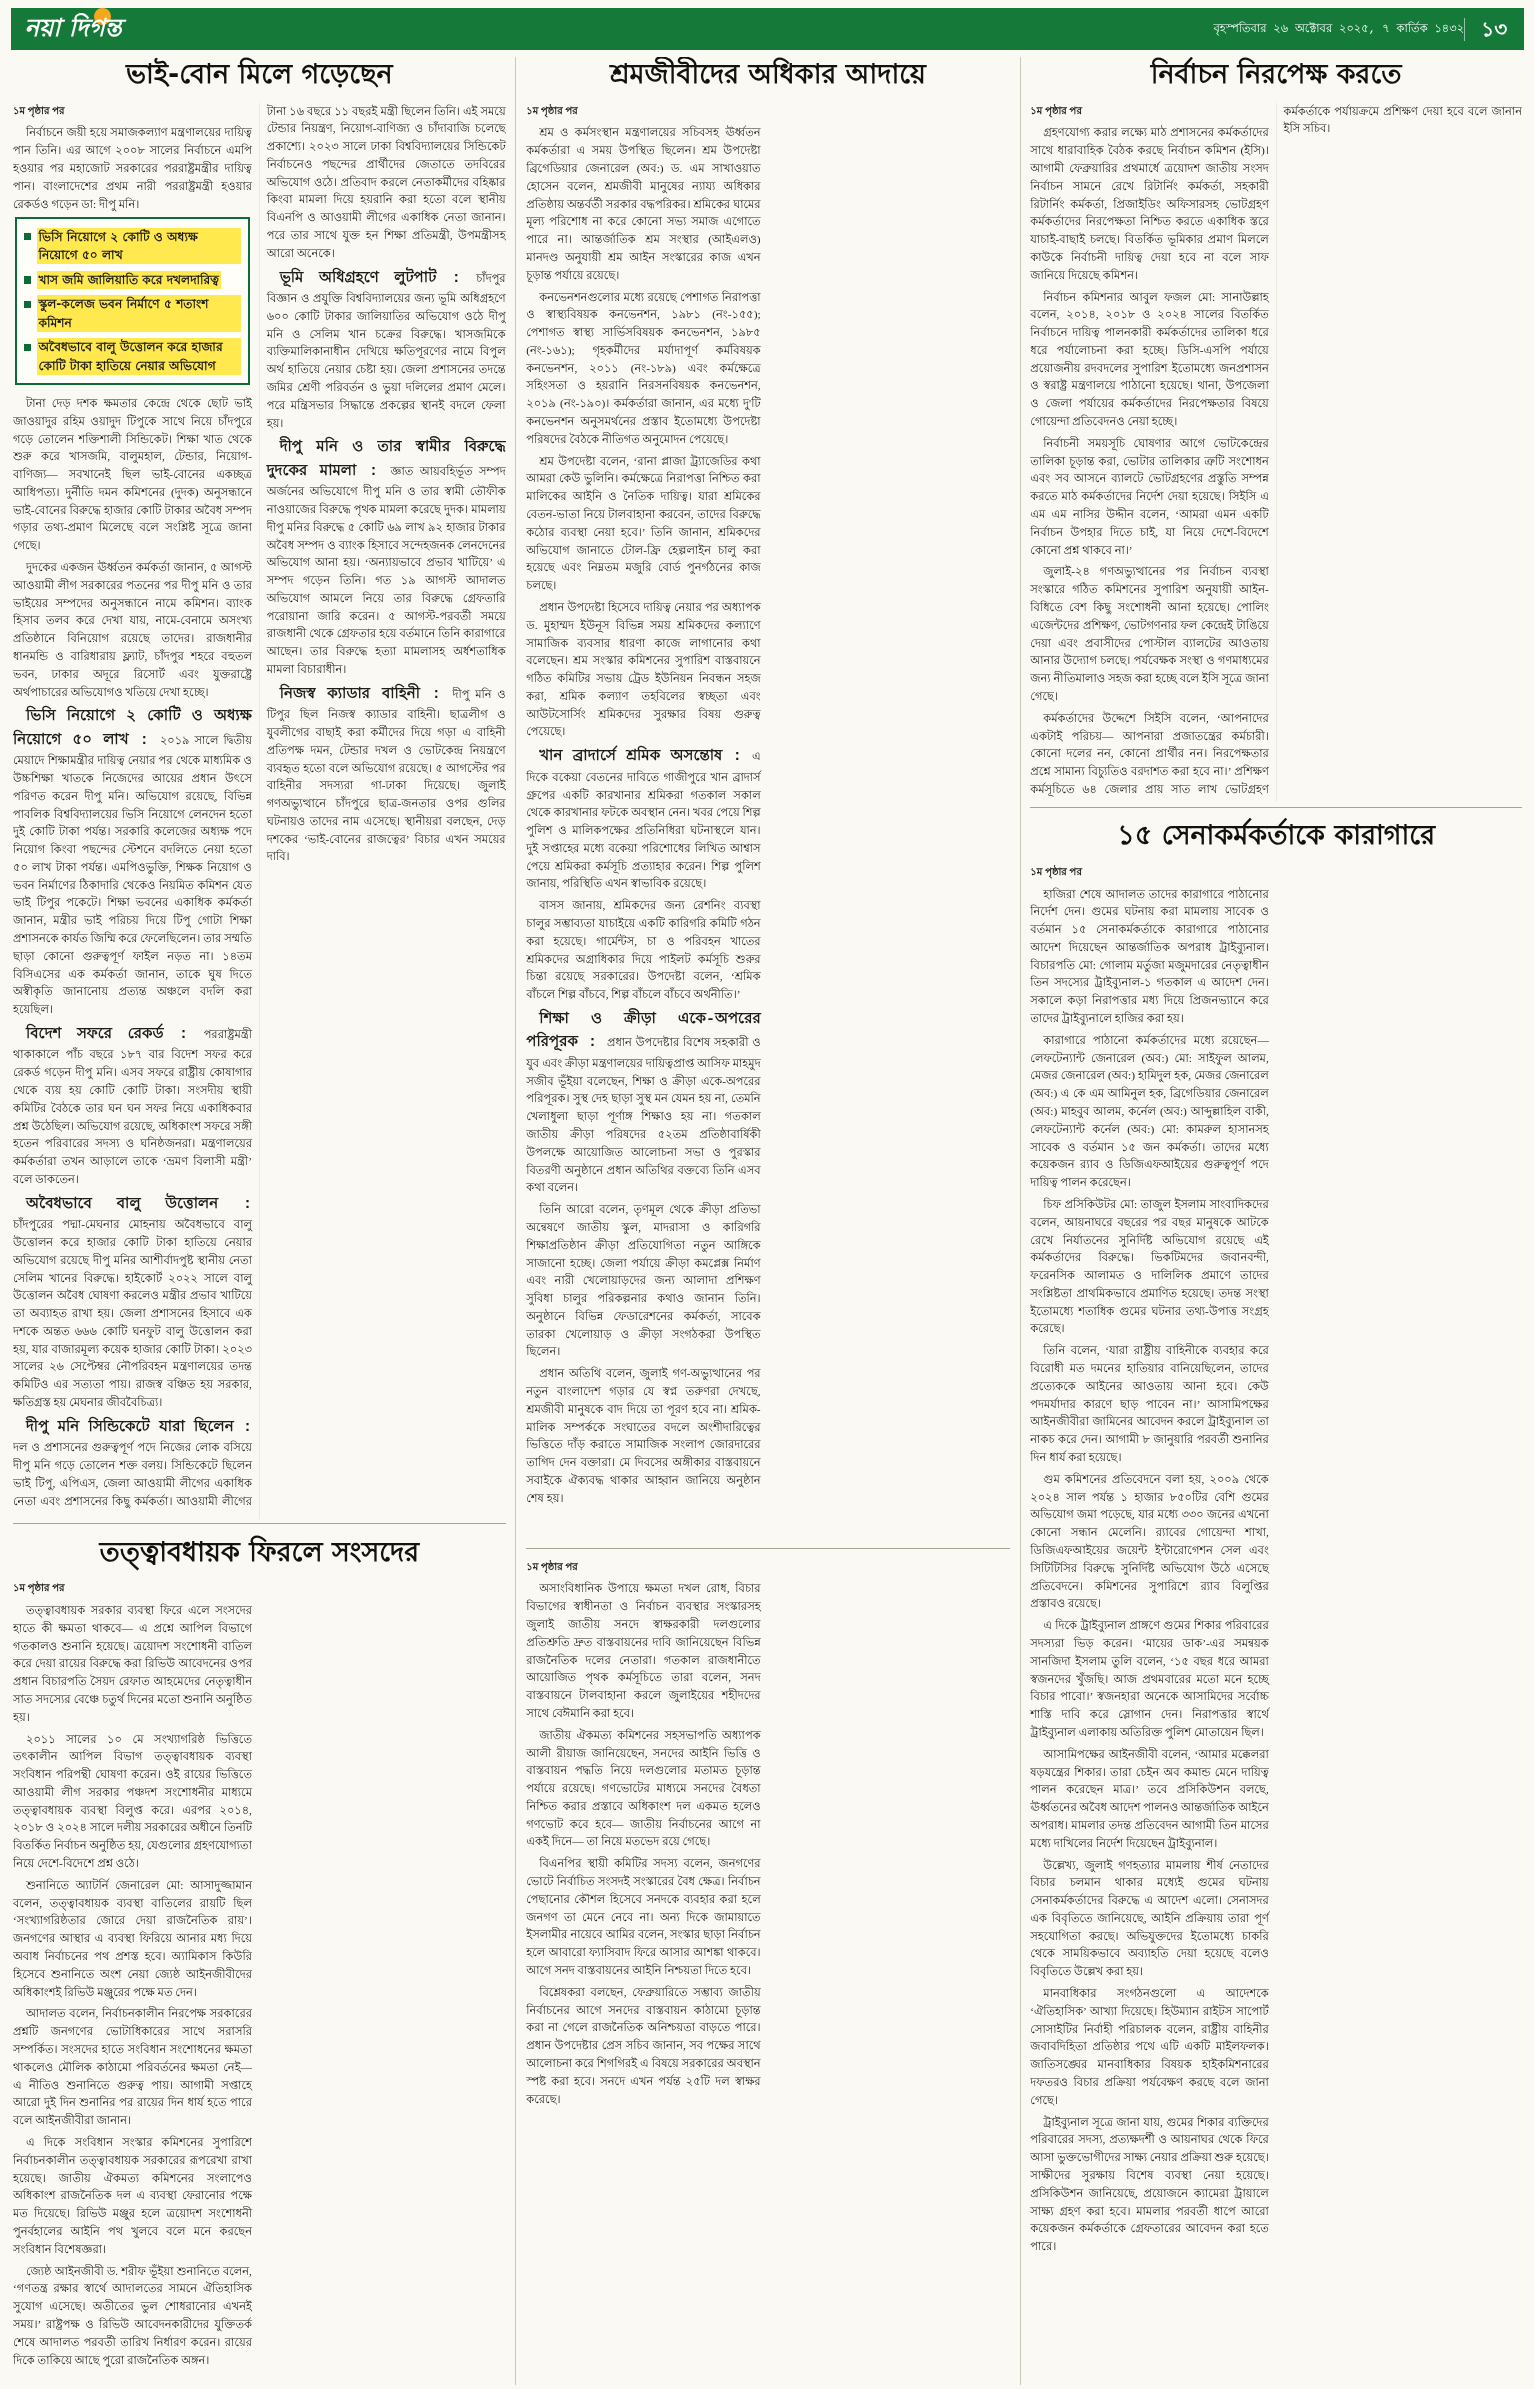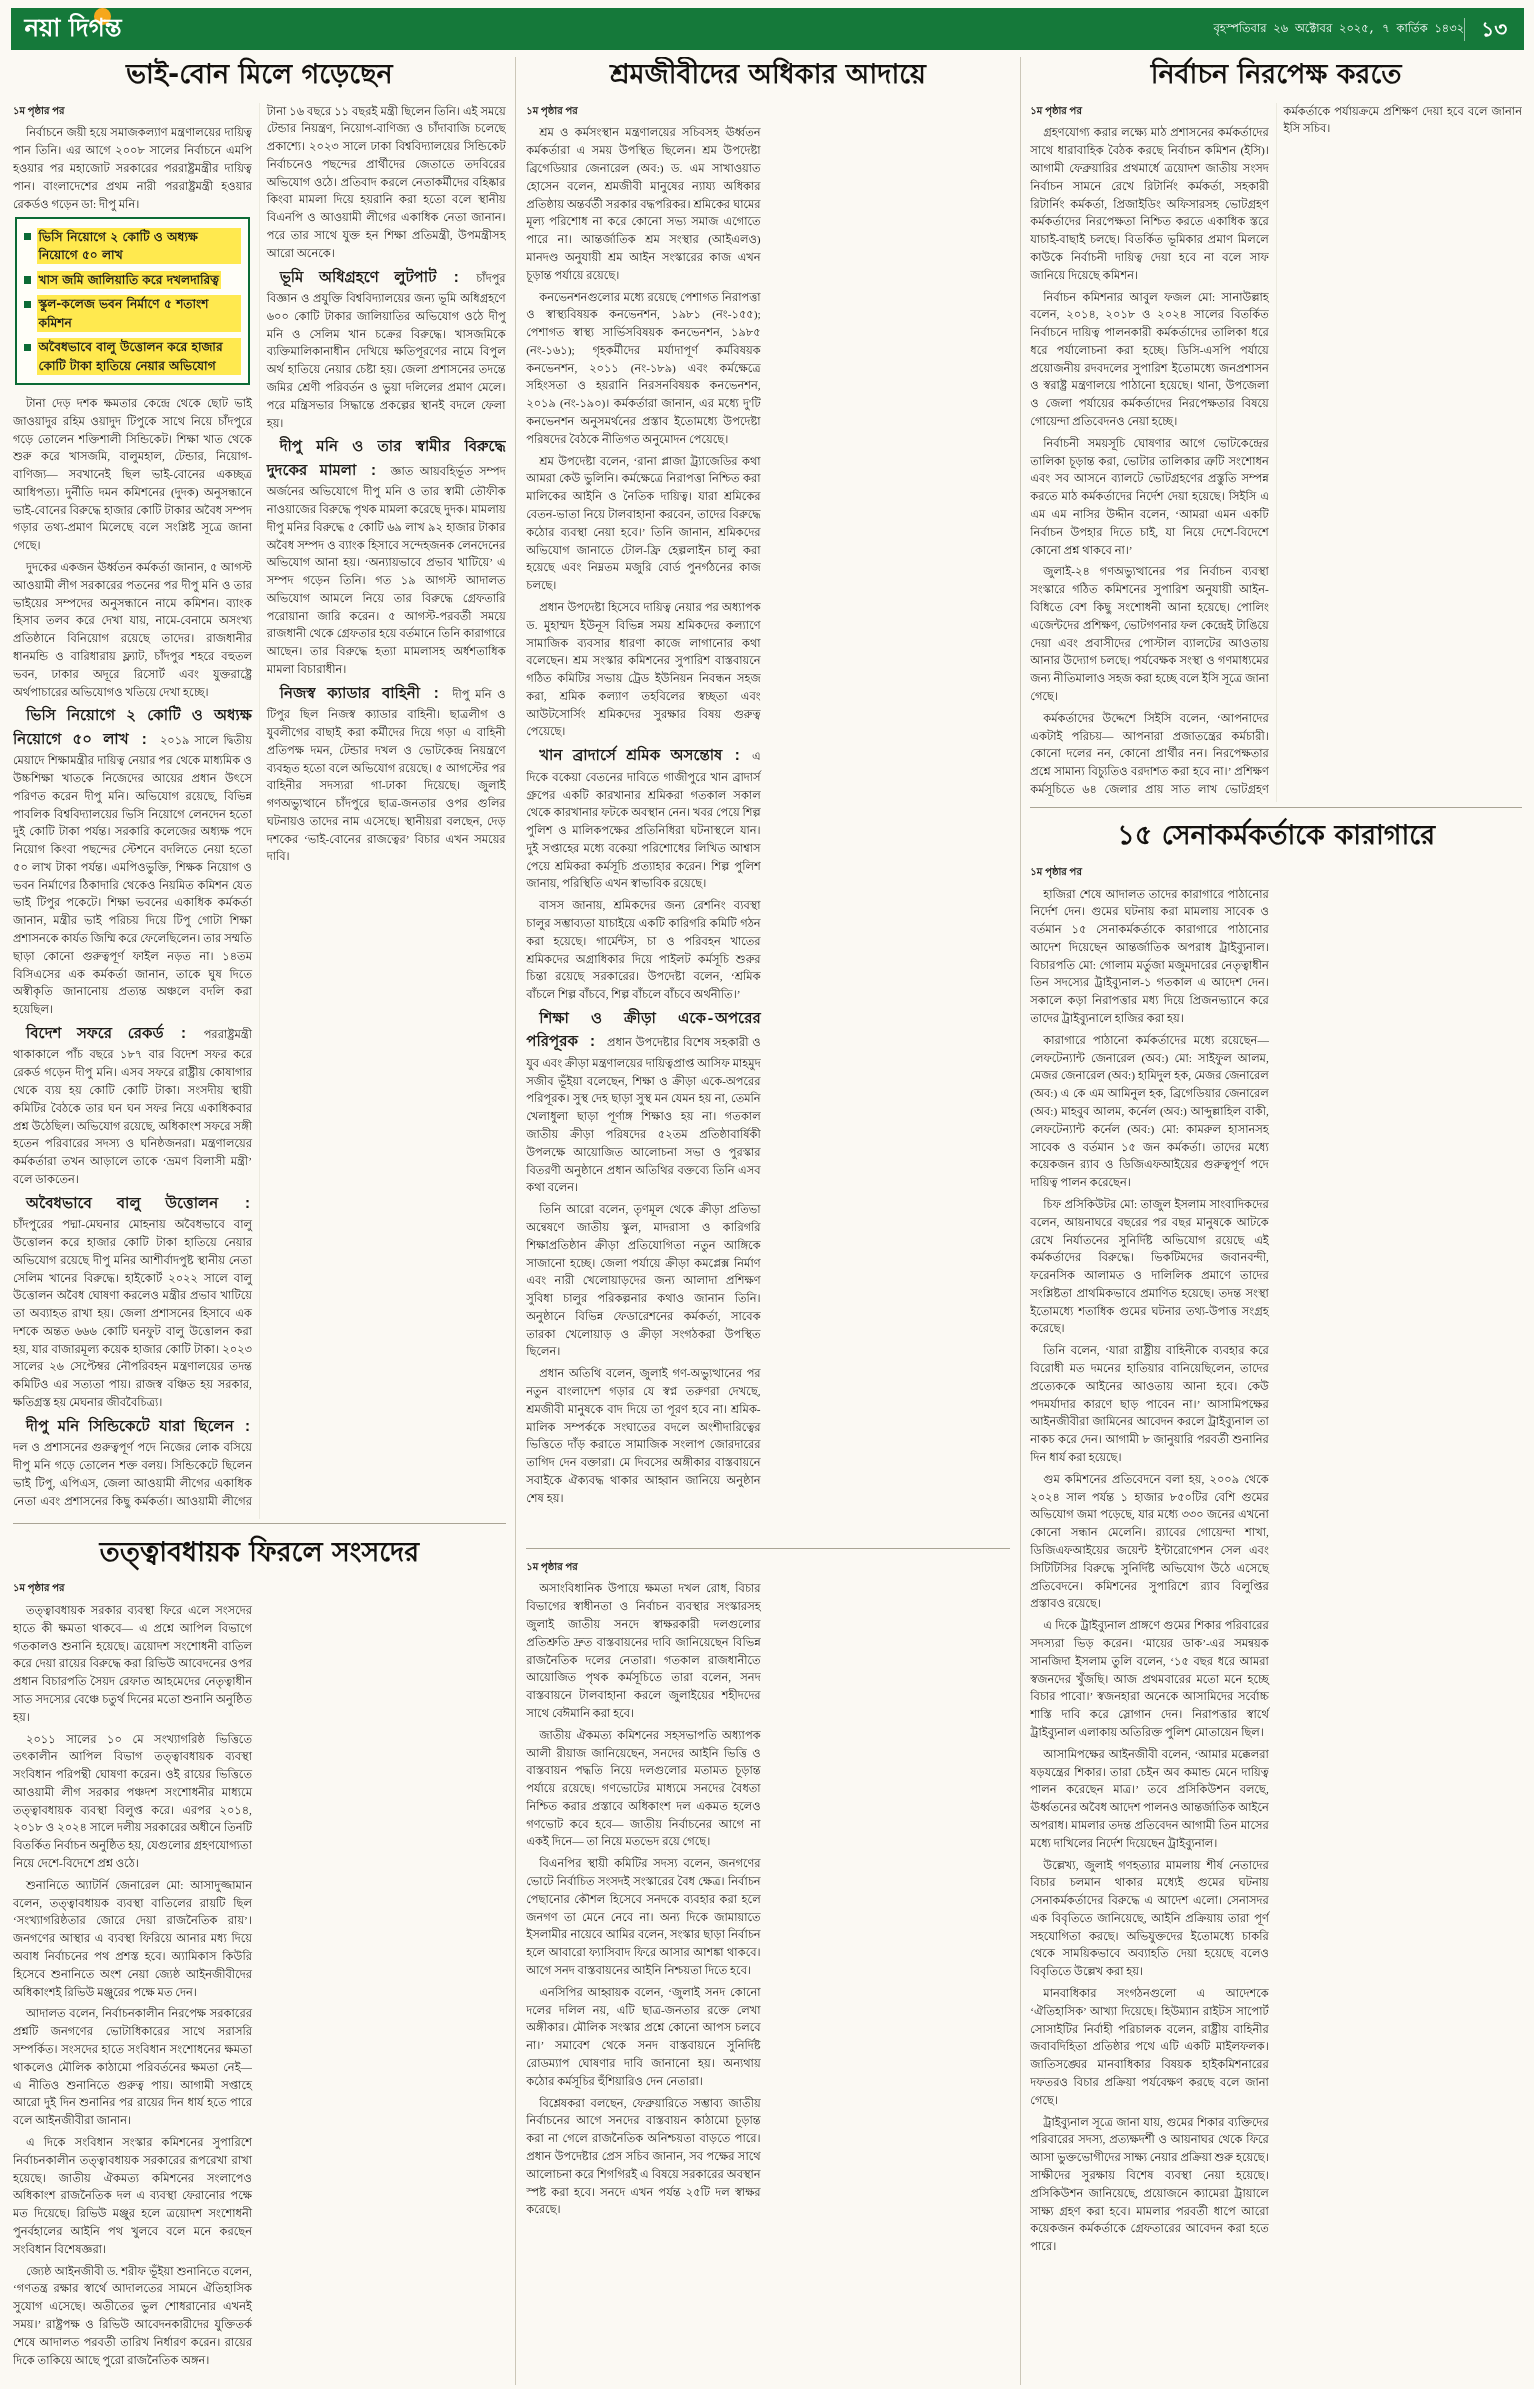--- a/index.html
+++ b/index.html
@@ -21,20 +21,21 @@
     height:42px;
     background:#15793a;
     display:flex;
     align-items:center;
     padding:0 11.4px 0 8.1px;
   }
   .logo {
     position:relative;
     font-family:"DejaVu Sans", sans-serif;
     font-weight:bold;
+    font-style:italic;
     font-size:24.4px;
     color:#ffffff;
     padding-left:4.9px;
     white-space:nowrap;
   }
   .sun {
     position:absolute;
     left:75px; top:-0.8px;
     width:16.3px; height:16.3px;
     border-radius:50%;
@@ -213,21 +214,20 @@
             <p class="para">তিনি আরো বলেন, তৃণমূল থেকে ক্রীড়া প্রতিভা অন্বেষণে জাতীয় স্কুল, মাদরাসা ও কারিগরি শিক্ষাপ্রতিষ্ঠান ক্রীড়া প্রতিযোগিতা নতুন আঙ্গিকে সাজানো হচ্ছে। জেলা পর্যায়ে ক্রীড়া কমপ্লেক্স নির্মাণ এবং নারী খেলোয়াড়দের জন্য আলাদা প্রশিক্ষণ সুবিধা চালুর পরিকল্পনার কথাও জানান তিনি। অনুষ্ঠানে বিভিন্ন ফেডারেশনের কর্মকর্তা, সাবেক তারকা খেলোয়াড় ও ক্রীড়া সংগঠকরা উপস্থিত ছিলেন।</p>
             <p class="para">প্রধান অতিথি বলেন, জুলাই গণ-অভ্যুত্থানের পর নতুন বাংলাদেশ গড়ার যে স্বপ্ন তরুণরা দেখছে, শ্রমজীবী মানুষকে বাদ দিয়ে তা পূরণ হবে না। শ্রমিক-মালিক সম্পর্ককে সংঘাতের বদলে অংশীদারিত্বের ভিত্তিতে দাঁড় করাতে সামাজিক সংলাপ জোরদারের তাগিদ দেন বক্তারা। মে দিবসের অঙ্গীকার বাস্তবায়নে সবাইকে ঐক্যবদ্ধ থাকার আহ্বান জানিয়ে অনুষ্ঠান শেষ হয়।</p>
           </div>
       </article>
       <article class="story lower" style="height:839px">
         <div class="body">
             <div class="continued">১ম পৃষ্ঠার পর</div>
             <p class="para">অসাংবিধানিক উপায়ে ক্ষমতা দখল রোধ, বিচার বিভাগের স্বাধীনতা ও নির্বাচন ব্যবস্থার সংস্কারসহ জুলাই জাতীয় সনদে স্বাক্ষরকারী দলগুলোর প্রতিশ্রুতি দ্রুত বাস্তবায়নের দাবি জানিয়েছেন বিভিন্ন রাজনৈতিক দলের নেতারা। গতকাল রাজধানীতে আয়োজিত পৃথক কর্মসূচিতে তারা বলেন, সনদ বাস্তবায়নে টালবাহানা করলে জুলাইয়ের শহীদদের সাথে বেঈমানি করা হবে।</p>
             <p class="para">জাতীয় ঐকমত্য কমিশনের সহসভাপতি অধ্যাপক আলী রীয়াজ জানিয়েছেন, সনদের আইনি ভিত্তি ও বাস্তবায়ন পদ্ধতি নিয়ে দলগুলোর মতামত চূড়ান্ত পর্যায়ে রয়েছে। গণভোটের মাধ্যমে সনদের বৈধতা নিশ্চিত করার প্রস্তাবে অধিকাংশ দল একমত হলেও গণভোট কবে হবে— জাতীয় নির্বাচনের আগে না একই দিনে— তা নিয়ে মতভেদ রয়ে গেছে।</p>
             <p class="para">বিএনপির স্থায়ী কমিটির সদস্য বলেন, জনগণের ভোটে নির্বাচিত সংসদই সংস্কারের বৈধ ক্ষেত্র। নির্বাচন পেছানোর কৌশল হিসেবে সনদকে ব্যবহার করা হলে জনগণ তা মেনে নেবে না। অন্য দিকে জামায়াতে ইসলামীর নায়েবে আমির বলেন, সংস্কার ছাড়া নির্বাচন হলে আবারো ফ্যাসিবাদ ফিরে আসার আশঙ্কা থাকবে। আগে সনদ বাস্তবায়নের আইনি নিশ্চয়তা দিতে হবে।</p>
-            <p class="para">এনসিপির আহ্বায়ক বলেন, ‘জুলাই সনদ কোনো দলের দলিল নয়, এটি ছাত্র-জনতার রক্তে লেখা অঙ্গীকার। মৌলিক সংস্কার প্রশ্নে কোনো আপস চলবে না।’ সমাবেশ থেকে সনদ বাস্তবায়নে সুনির্দিষ্ট রোডম্যাপ ঘোষণার দাবি জানানো হয়। অন্যথায় কঠোর কর্মসূচির হুঁশিয়ারিও দেন নেতারা।</p>
             <p class="para">বিশ্লেষকরা বলছেন, ফেব্রুয়ারিতে সম্ভাব্য জাতীয় নির্বাচনের আগে সনদের বাস্তবায়ন কাঠামো চূড়ান্ত করা না গেলে রাজনৈতিক অনিশ্চয়তা বাড়তে পারে। প্রধান উপদেষ্টার প্রেস সচিব জানান, সব পক্ষের সাথে আলোচনা করে শিগগিরই এ বিষয়ে সরকারের অবস্থান স্পষ্ট করা হবে। সনদে এখন পর্যন্ত ২৫টি দল স্বাক্ষর করেছে।</p>
           </div>
       </article>
     </section>
 
     <section class="group">
       <article class="story" style="height:747px">
         <h1 class="headline">নির্বাচন নিরপেক্ষ করতে</h1>
         <div class="body">
             <div class="continued">১ম পৃষ্ঠার পর</div>

